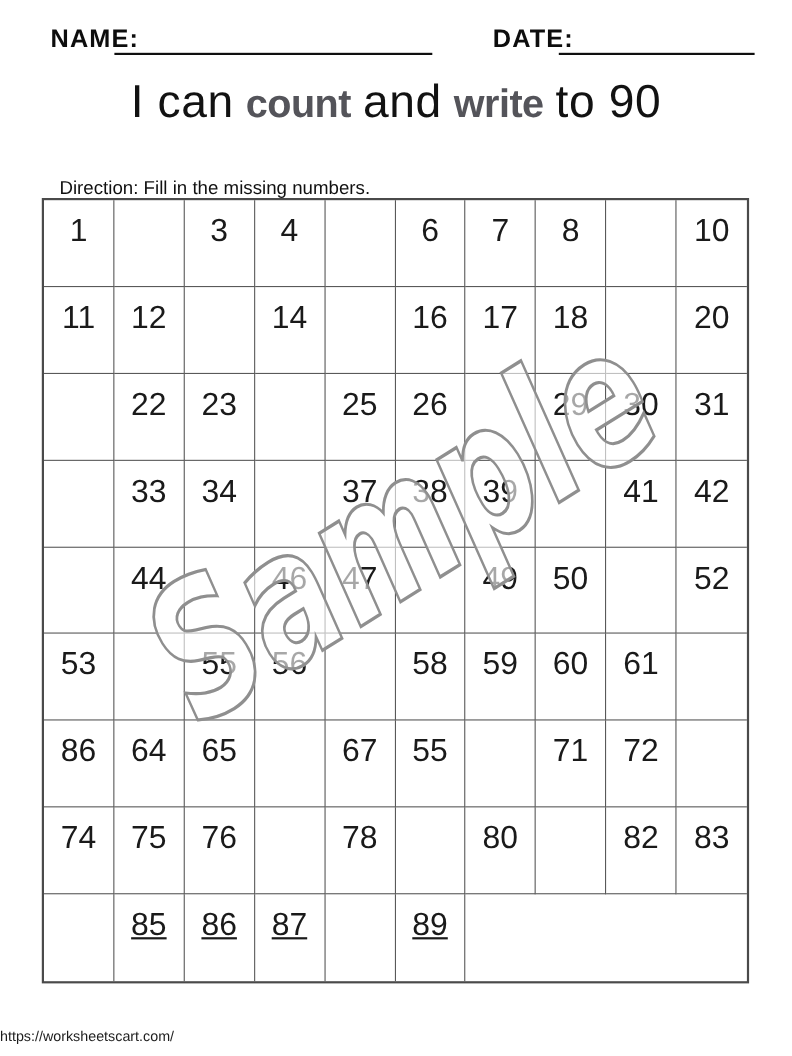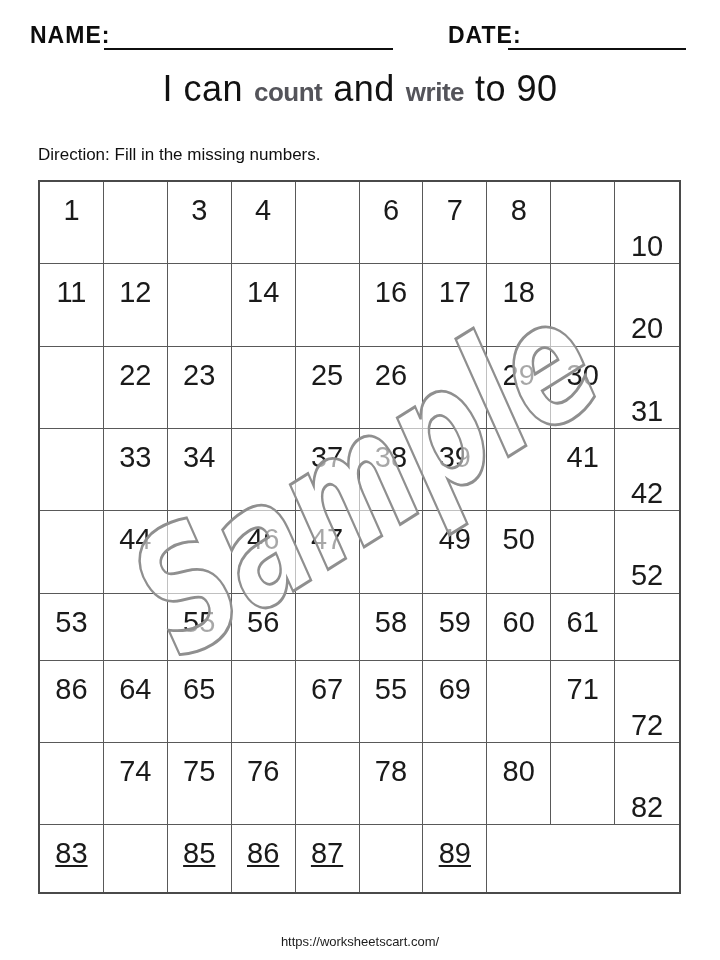--- a/index.html
+++ b/index.html
@@ -14,23 +14,24 @@
   }
 
   
   .hdr-label {
     position: absolute;
     top: 22px;
     font-size: 23px;
     font-weight: bold;
     letter-spacing: 1px;
     color: #0d0d0d;
+    margin-left: 16px;
   }
   #name-label { left: 30px; }
-  #date-label { left: 448px; text-align: right; }
+  #date-label { left: 432px; text-align: right; }
   .hdr-line {
     position: absolute;
     top: 26px;
     height: 22px;
     border-bottom: 2.2px solid #0f0f0f;
   }
   #name-line { left: 104px; width: 289px; }
   #date-line { left: 508px; width: 178px; }
 
   
@@ -39,40 +40,40 @@
     top: 68px;
     left: 0;
     width: 100%;
     display: flex;
     justify-content: center;
     align-items: baseline;
     gap: 11px;
     margin: 0;
   }
   .title .plain {
-    font-size: 36px;
+    font-size: 42px;
     font-weight: 400;
     color: #121212;
     letter-spacing: 0.5px;
   }
   .title .fancy {
-    font-size: 26px;
+    font-size: 36px;
     font-weight: 800;
     color: #54545a;
     letter-spacing: -0.5px;
   }
 
   
   .direction {
     position: absolute;
     left: 38px;
     top: 145px;
     font-size: 17px;
     color: #101010;
-    margin: 0;
+    margin: 16px;
   }
 
   
   .grid {
     position: absolute;
     left: 38px;
     top: 180px;
     width: 643px;
     height: 714px;
     display: grid;
@@ -86,38 +87,38 @@
     border-right: 1.5px solid #595959;
     border-bottom: 1.5px solid #595959;
     box-sizing: border-box;
     text-align: center;
     padding-top: 12px;
     font-size: 29px;
     line-height: 1.15;
     color: #1a1a1a;
     font-family: "Liberation Sans", sans-serif;
   }
-  .cell:nth-child(10n) { border-right: none; margin-top: 36px; }
+  .cell:nth-child(10n) { border-right: none; }
   .cell:nth-child(n+81) { border-bottom: none; text-decoration: underline; }
 
   
   .watermark-svg {
     position: absolute;
     left: 0;
     top: 0;
     pointer-events: none;
   }
 
   
   .footer {
     position: absolute;
     top: 934px;
     left: 0;
     width: 100%;
-    text-align: center;
+    text-align: left;
     font-size: 13px;
     color: #1c1c1c;
   }
 </style>
 </head>
 <body>
 
 <div class="page">
 
   <span class="hdr-label" id="name-label">NAME:</span>
@@ -196,21 +197,20 @@
       <div class="cell">59</div>
       <div class="cell">60</div>
       <div class="cell">61</div>
       <div class="cell"></div>
       <div class="cell">86</div>
       <div class="cell">64</div>
       <div class="cell">65</div>
       <div class="cell"></div>
       <div class="cell">67</div>
       <div class="cell">55</div>
-      <div class="cell">69</div>
       <div class="cell"></div>
       <div class="cell">71</div>
       <div class="cell">72</div>
       <div class="cell"></div>
       <div class="cell">74</div>
       <div class="cell">75</div>
       <div class="cell">76</div>
       <div class="cell"></div>
       <div class="cell">78</div>
       <div class="cell"></div>

